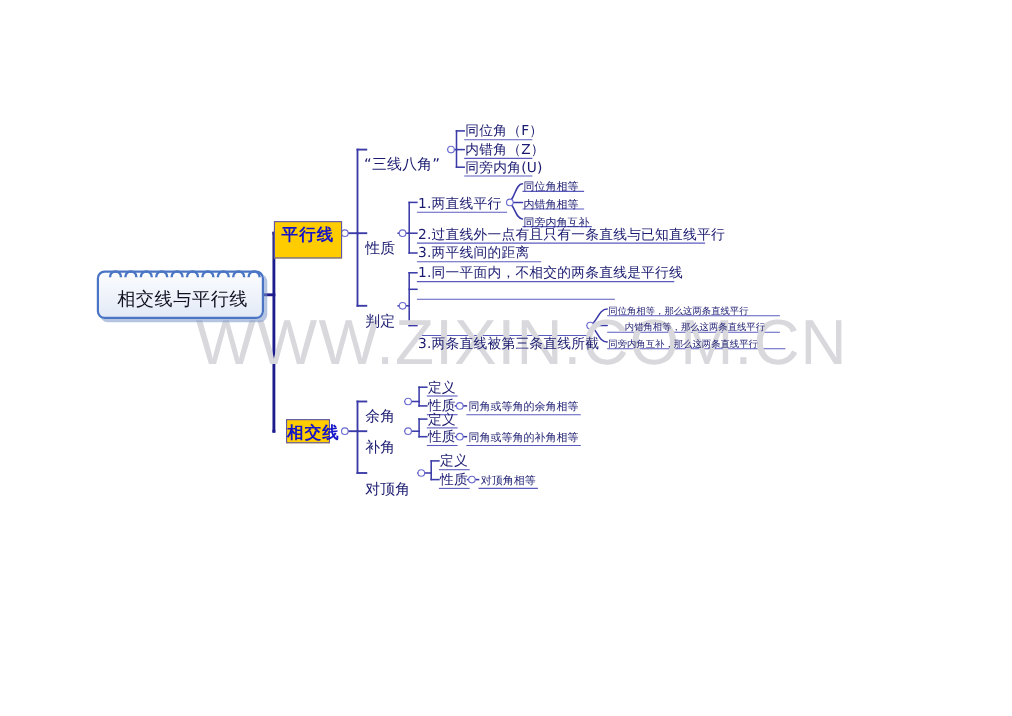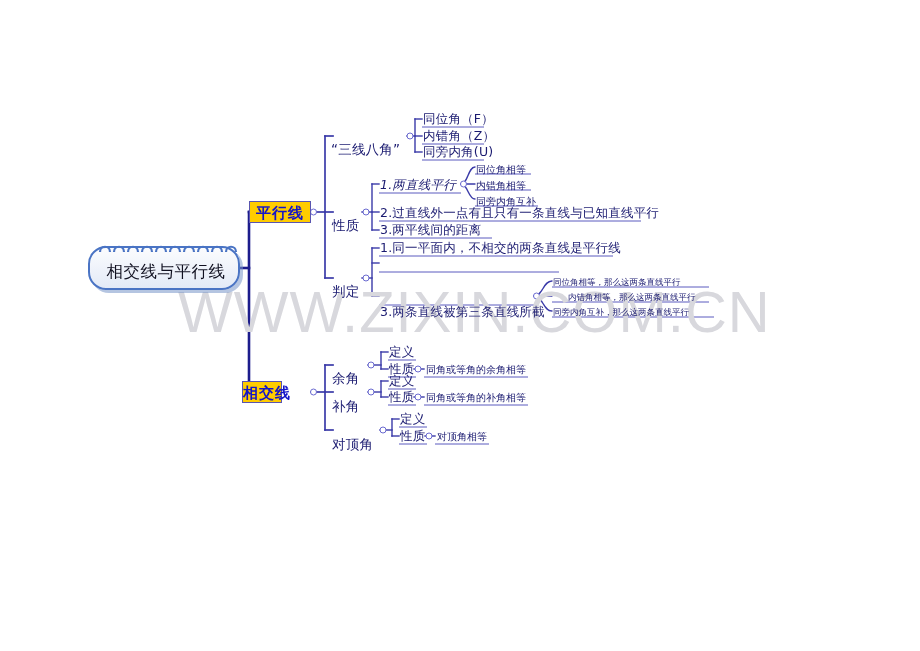--- a/index.html
+++ b/index.html
@@ -52,21 +52,21 @@
     font-family: "DejaVu Sans", "Liberation Sans", sans-serif;
   }
 
   
   #root-node {
     left: 88px;
     top: 246px;
     width: 152px;
     height: 44px;
     border: 2px solid #4a74c4;
-    border-radius: 18px;
+    border-radius: 7px;
     background: linear-gradient(180deg,#fbfcfe 0%, #eef2fa 55%, #e3eaf7 100%);
     box-shadow: 3px 3px 0 rgba(120,150,200,0.55);
     box-sizing: border-box;
   }
   #root-label {
     position: absolute;
     left: 0;
     top: 13px;
     width: 152px;
     text-align: center;
@@ -87,22 +87,22 @@
     border: 1.5px solid #5a55b0;
     background: #ffcc00;
     color: #1414c8;
     font-weight: bold;
     font-size: 15px;
     letter-spacing: 1px;
     text-align: center;
     box-sizing: border-box;
     padding-top: 2px;
   }
-  #n-parallel { left: 249px; top: 201px; width: 62px; height: 22px; }
-  #n-intersect { left: 242px; top: 381px; width: 40px; height: 22px; }
+  #n-parallel { left: 249px; top: 201px; width: 62px; height: 34px; }
+  #n-intersect { left: 260px; top: 381px; width: 40px; height: 22px; }
 
   
   .txt {
     font-size: 12.5px;
     color: #1a1a70;
     letter-spacing: 0.2px;
   }
   .txt.big { font-size: 13.5px; margin-top: 20px; }
   .txt.small { font-size: 10px; letter-spacing: 0; }
   .txt.tiny { font-size: 8.5px; letter-spacing: 0; }
@@ -273,21 +273,21 @@
   <div class="node gold" id="n-intersect">相交线</div>
 
   <div class="node txt big" style="left:331px; top:121px;">“三线八角”</div>
 
   <div class="node txt" style="left:423px; top:111px;">同位角（F）</div>
   <div class="node txt" style="left:423px; top:128px;">内错角（Z）</div>
   <div class="node txt" style="left:423px; top:144px;">同旁内角(U)</div>
 
   <div class="node txt big" style="left:332px; top:197px;">性质</div>
 
-  <div class="node txt" style="left:380px; top:177px;font-style:italic;">1.两直线平行</div>
+  <div class="node txt" style="left:380px; top:177px;">1.两直线平行</div>
   <div class="node txt small" style="left:476px; top:163px;">同位角相等</div>
   <div class="node txt small" style="left:476px; top:179px;">内错角相等</div>
   <div class="node txt small" style="left:476px; top:195px;">同旁内角互补</div>
 
   <div class="node txt" style="left:380px; top:205px;">2.过直线外一点有且只有一条直线与已知直线平行</div>
   <div class="node txt" style="left:380px; top:222px;">3.两平线间的距离</div>
 
   <div class="node txt big" style="left:332px; top:263px;">判定</div>
 
   <div class="node txt" style="left:380px; top:240px;text-align:center;">1.同一平面内，不相交的两条直线是平行线</div>

